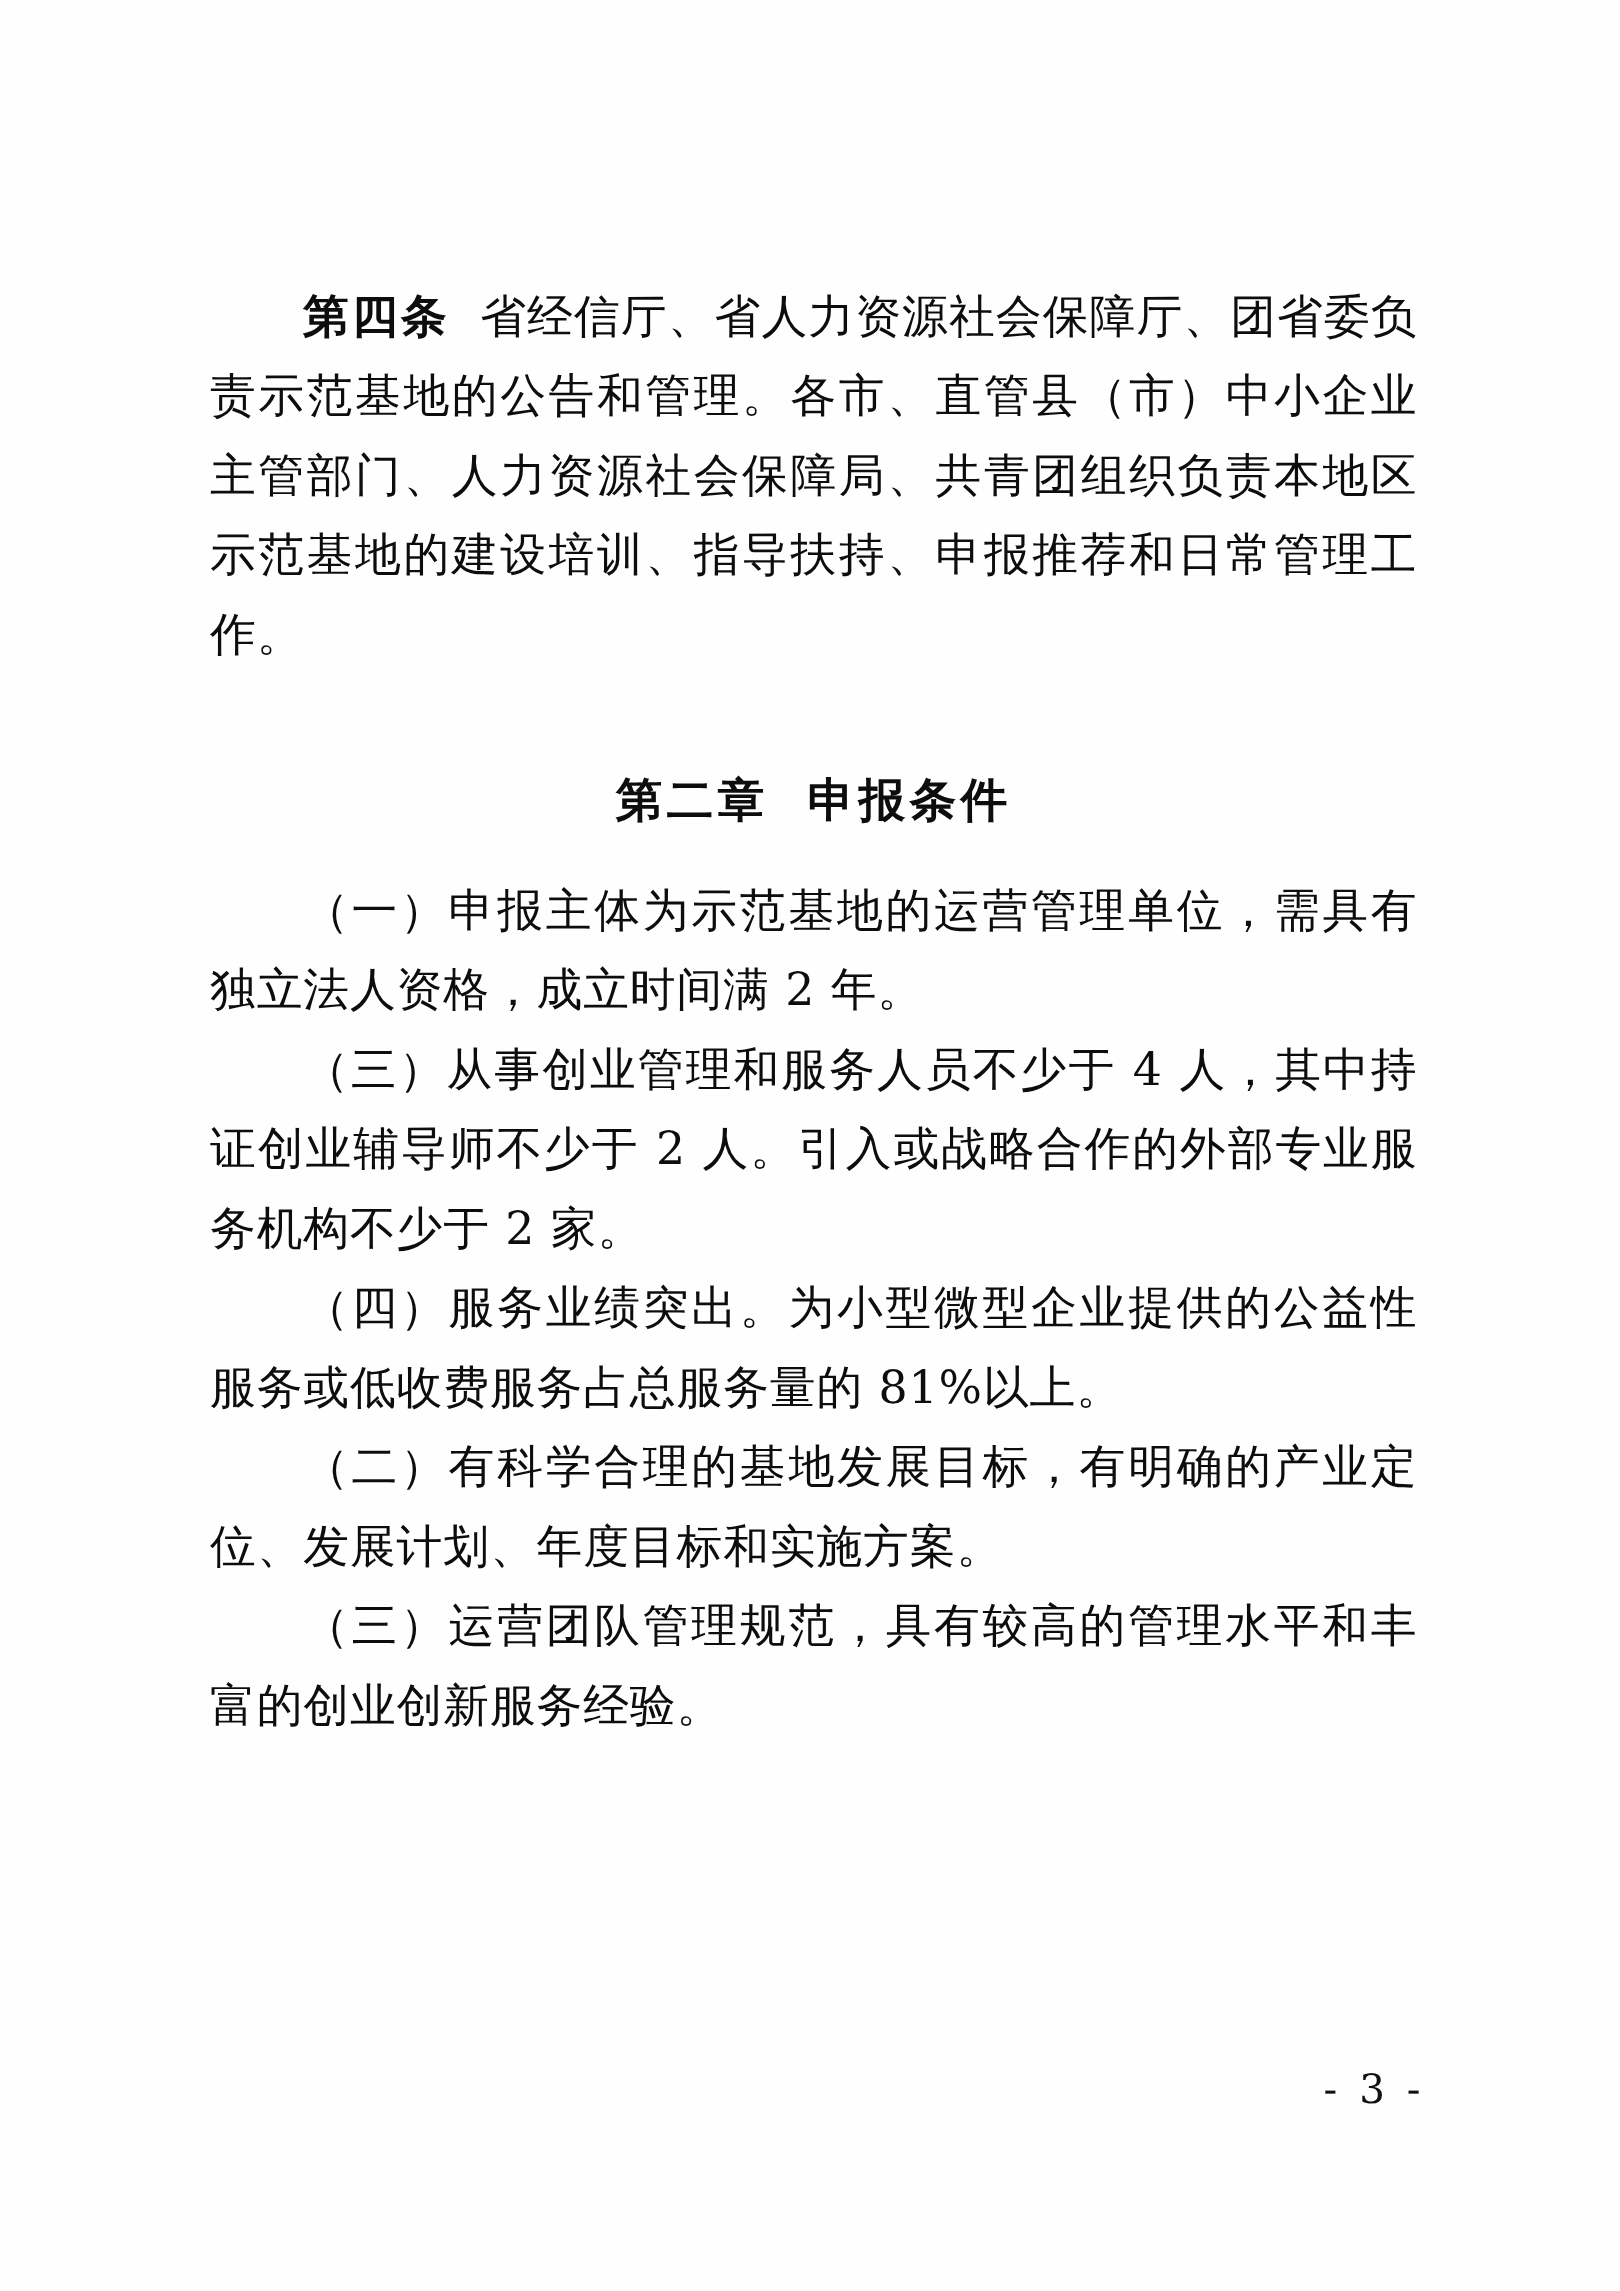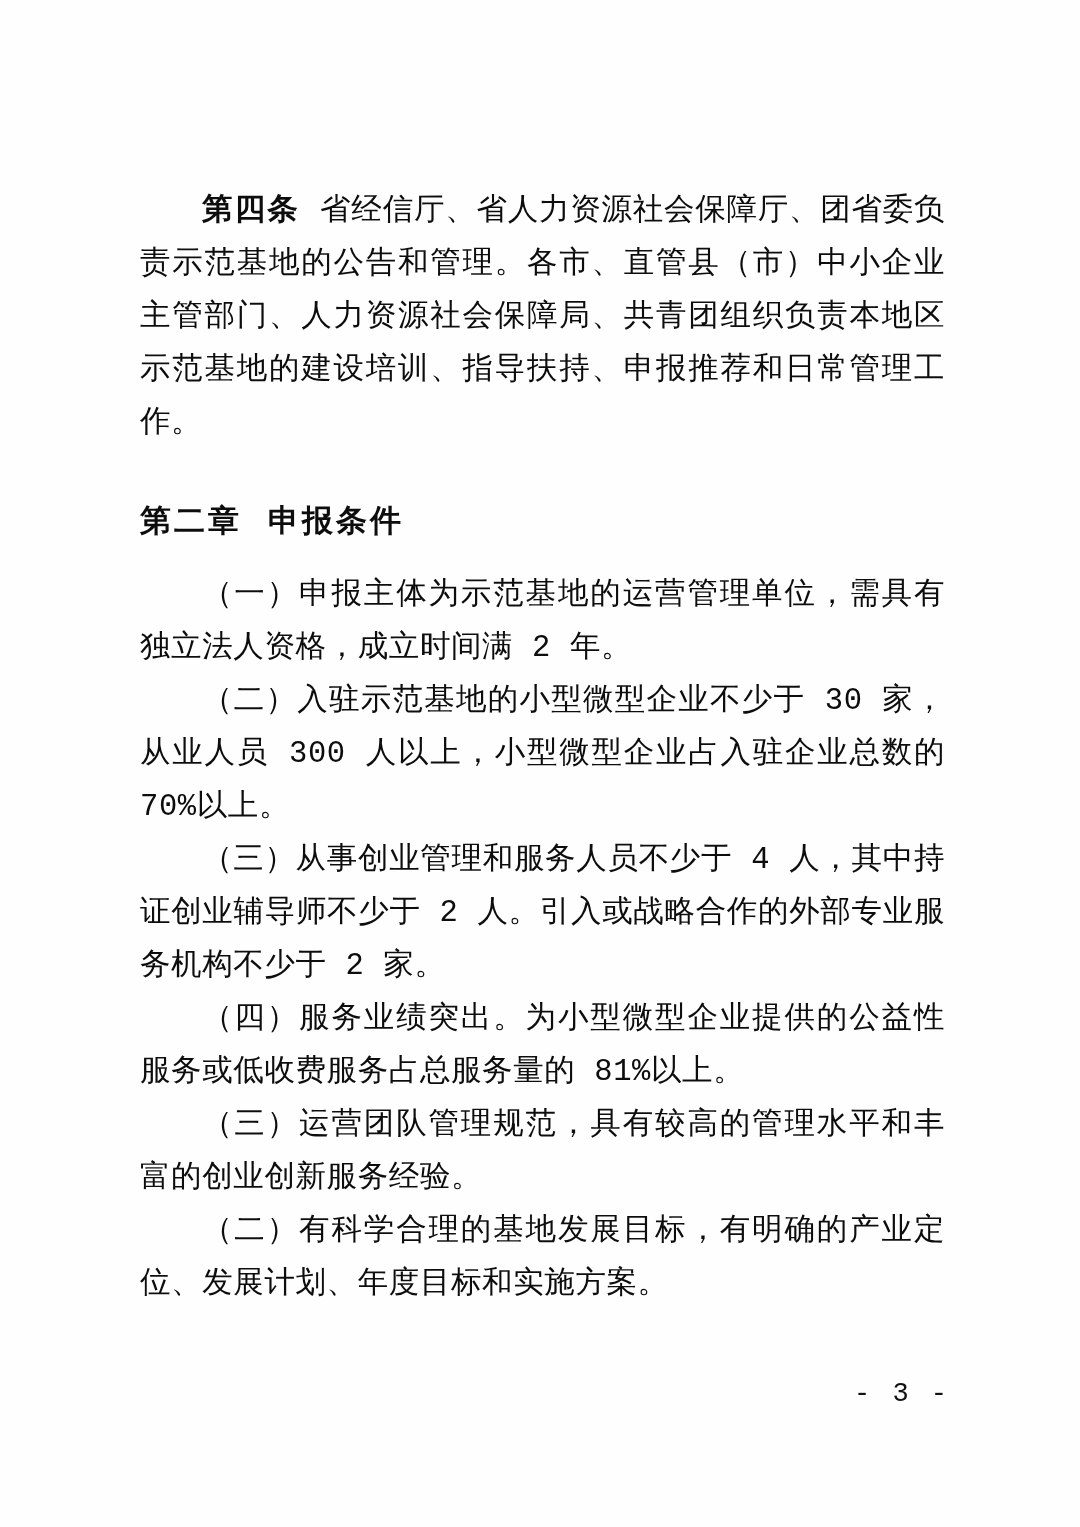--- a/index.html
+++ b/index.html
@@ -15,21 +15,20 @@
     position: relative;
     overflow: hidden;
   }
   .page {
     position: absolute;
     left: 0;
     top: 0;
     width: 1080px;
     height: 1527px;
     background: #fefefe;
-    font-family: Liberation Mono, monospace;
   }
   .content {
     position: absolute;
     left: 140px;
     top: 185px;
     width: 805px;
   }
   .para {
     font-size: 30.5px;
     line-height: 53px;
@@ -48,22 +47,23 @@
     letter-spacing: 2px;
   }
   .lead-gap {
     display: inline-block;
     width: 20px;
   }
   .chapter {
     font-size: 31px;
     line-height: 53px;
     font-weight: bold;
+    text-align: center;
     letter-spacing: 3px;
-    margin: 28px 0 20px 0;
+    margin: 40px 0 20px 0;
   }
   .chapter .sp {
     display: inline-block;
     width: 26px;
   }
   .blk-gap { height: 18px; }
   .footer {
     position: absolute;
     left: 0;
     bottom: 118px;
@@ -87,24 +87,23 @@
     </p>
 
     <div class="blk-gap"></div>
 
     <h2 class="chapter">
       <span>第二章</span><span class="sp"></span><span>申报条件</span>
     </h2>
 
 
     <p class="para hang">（一）申报主体为示范基地的运营管理单位，需具有独立法人资格，成立时间满 2 年。</p>
-    <p class="para hang">（二）入驻示范基地的小型微型企业不少于 30 家，从业人员 300 人以上，小型微型企业占入驻企业总数的 70%以上。</p>
     <p class="para hang">（三）从事创业管理和服务人员不少于 4 人，其中持证创业辅导师不少于 2 人。引入或战略合作的外部专业服务机构不少于 2 家。</p>
     <p class="para hang">（四）服务业绩突出。为小型微型企业提供的公益性服务或低收费服务占总服务量的 81%以上。</p>
 
 
+    <p class="para hang">（二）有科学合理的基地发展目标，有明确的产业定位、发展计划、年度目标和实施方案。</p>
     <p class="para hang">（三）运营团队管理规范，具有较高的管理水平和丰富的创业创新服务经验。</p>
-    <p class="para hang">（二）有科学合理的基地发展目标，有明确的产业定位、发展计划、年度目标和实施方案。</p>
 
   </div>
 
   <div class="footer">- 3 -</div>
 </div>
 
 </body></html>

